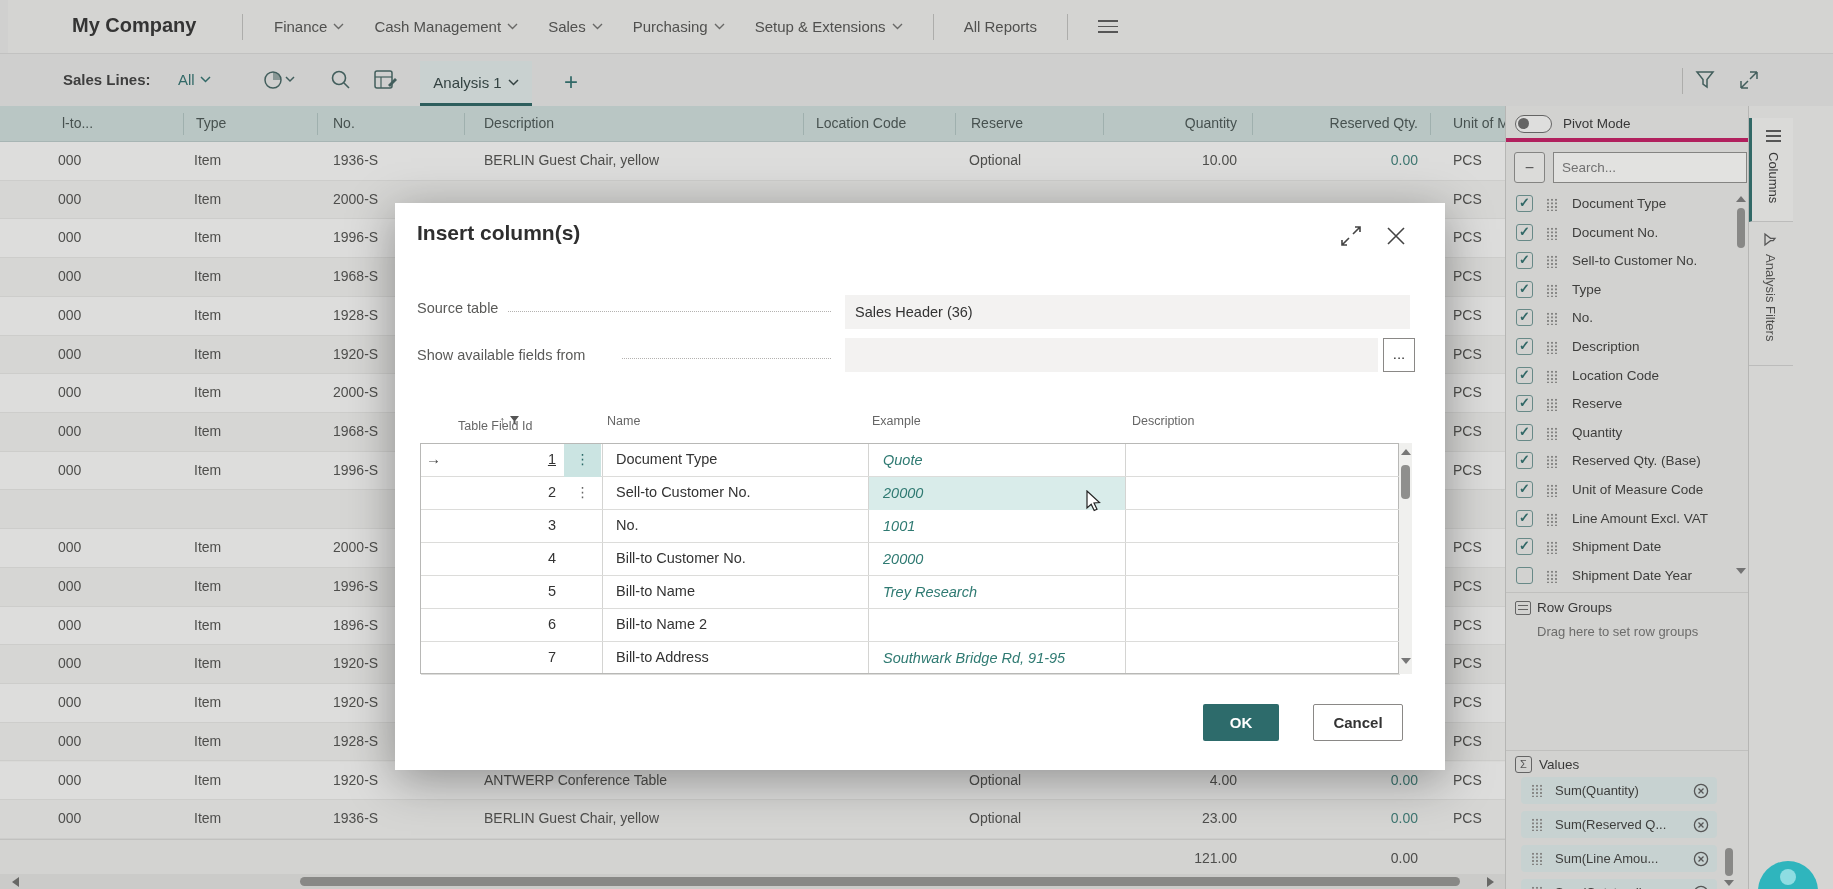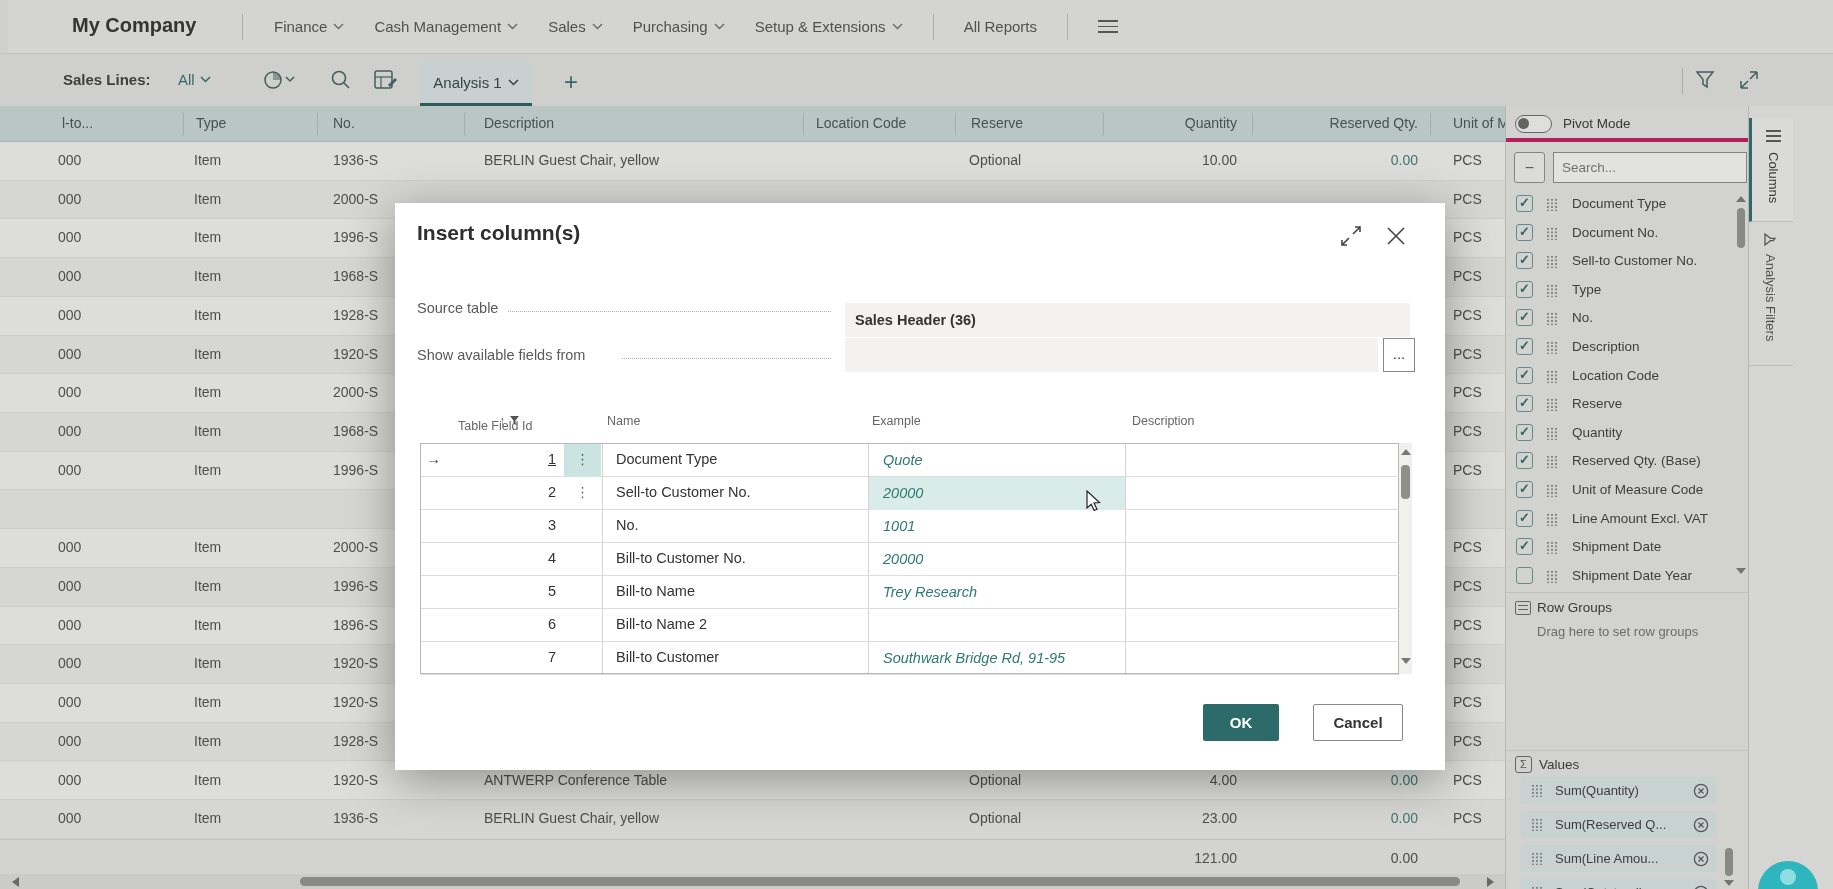--- a/index.html
+++ b/index.html
@@ -559,21 +559,21 @@
     <div id="dlg-close">
       <svg width="22" height="22">
           <path d="M3 3 L19 19 M19 3 L3 19" stroke="#444" stroke-width="1.6"></path>
         </svg>
     </div>
 
     <div class="dlg-frow" style="top:88px; height:34px;">
       <span class="dlg-label">Source table</span>
       <span class="leader"></span>
     </div>
-    <div class="dlg-field" style="top:100px;font-weight:bold;">Sales Header (36)</div>
+    <div class="dlg-field" style="top:92px;">Sales Header (36)</div>
 
     <div class="dlg-frow" style="top:135px; height:34px;gap:27px;">
       <span class="dlg-label">Show available fields from</span>
       <span class="leader"></span>
     </div>
     <div class="dlg-field" style="top:135px; width:533px;"></div>
     <div id="dlg-ellipsis" style="top:135px;">...</div>
 
     <div class="gh" style="left:63px; top:193px;margin-top:23px;">Table Field Id</div>
     <div class="gh" style="left:104px; top:211px;">
@@ -618,21 +618,21 @@
           <div class="d-name">Bill-to Name</div>
           <div class="d-example">Trey Research</div>
         </div>
         <div class="drow" style="top: 165px;">
           <div class="d-id">6</div>
           <div class="d-name">Bill-to Name 2</div>
           <div class="d-example"></div>
         </div>
         <div class="drow" style="top: 198px;">
           <div class="d-id">7</div>
-          <div class="d-name">Bill-to Customer</div>
+          <div class="d-name">Bill-to Address</div>
           <div class="d-example">Southwark Bridge Rd, 91-95</div>
         </div>
       </div>
     <div id="dgrid-scroll">
       <div class="sb-tri-up tri" style="left:2px; top:6px;"></div>
       <div class="sb-scroll-thumb" style="left:2px; top:22px; height:34px; width:9px;"></div>
       <div class="sb-tri-down tri" style="left:2px; top:215px;"></div>
     </div>
 
     <div id="ok-btn">OK</div>

